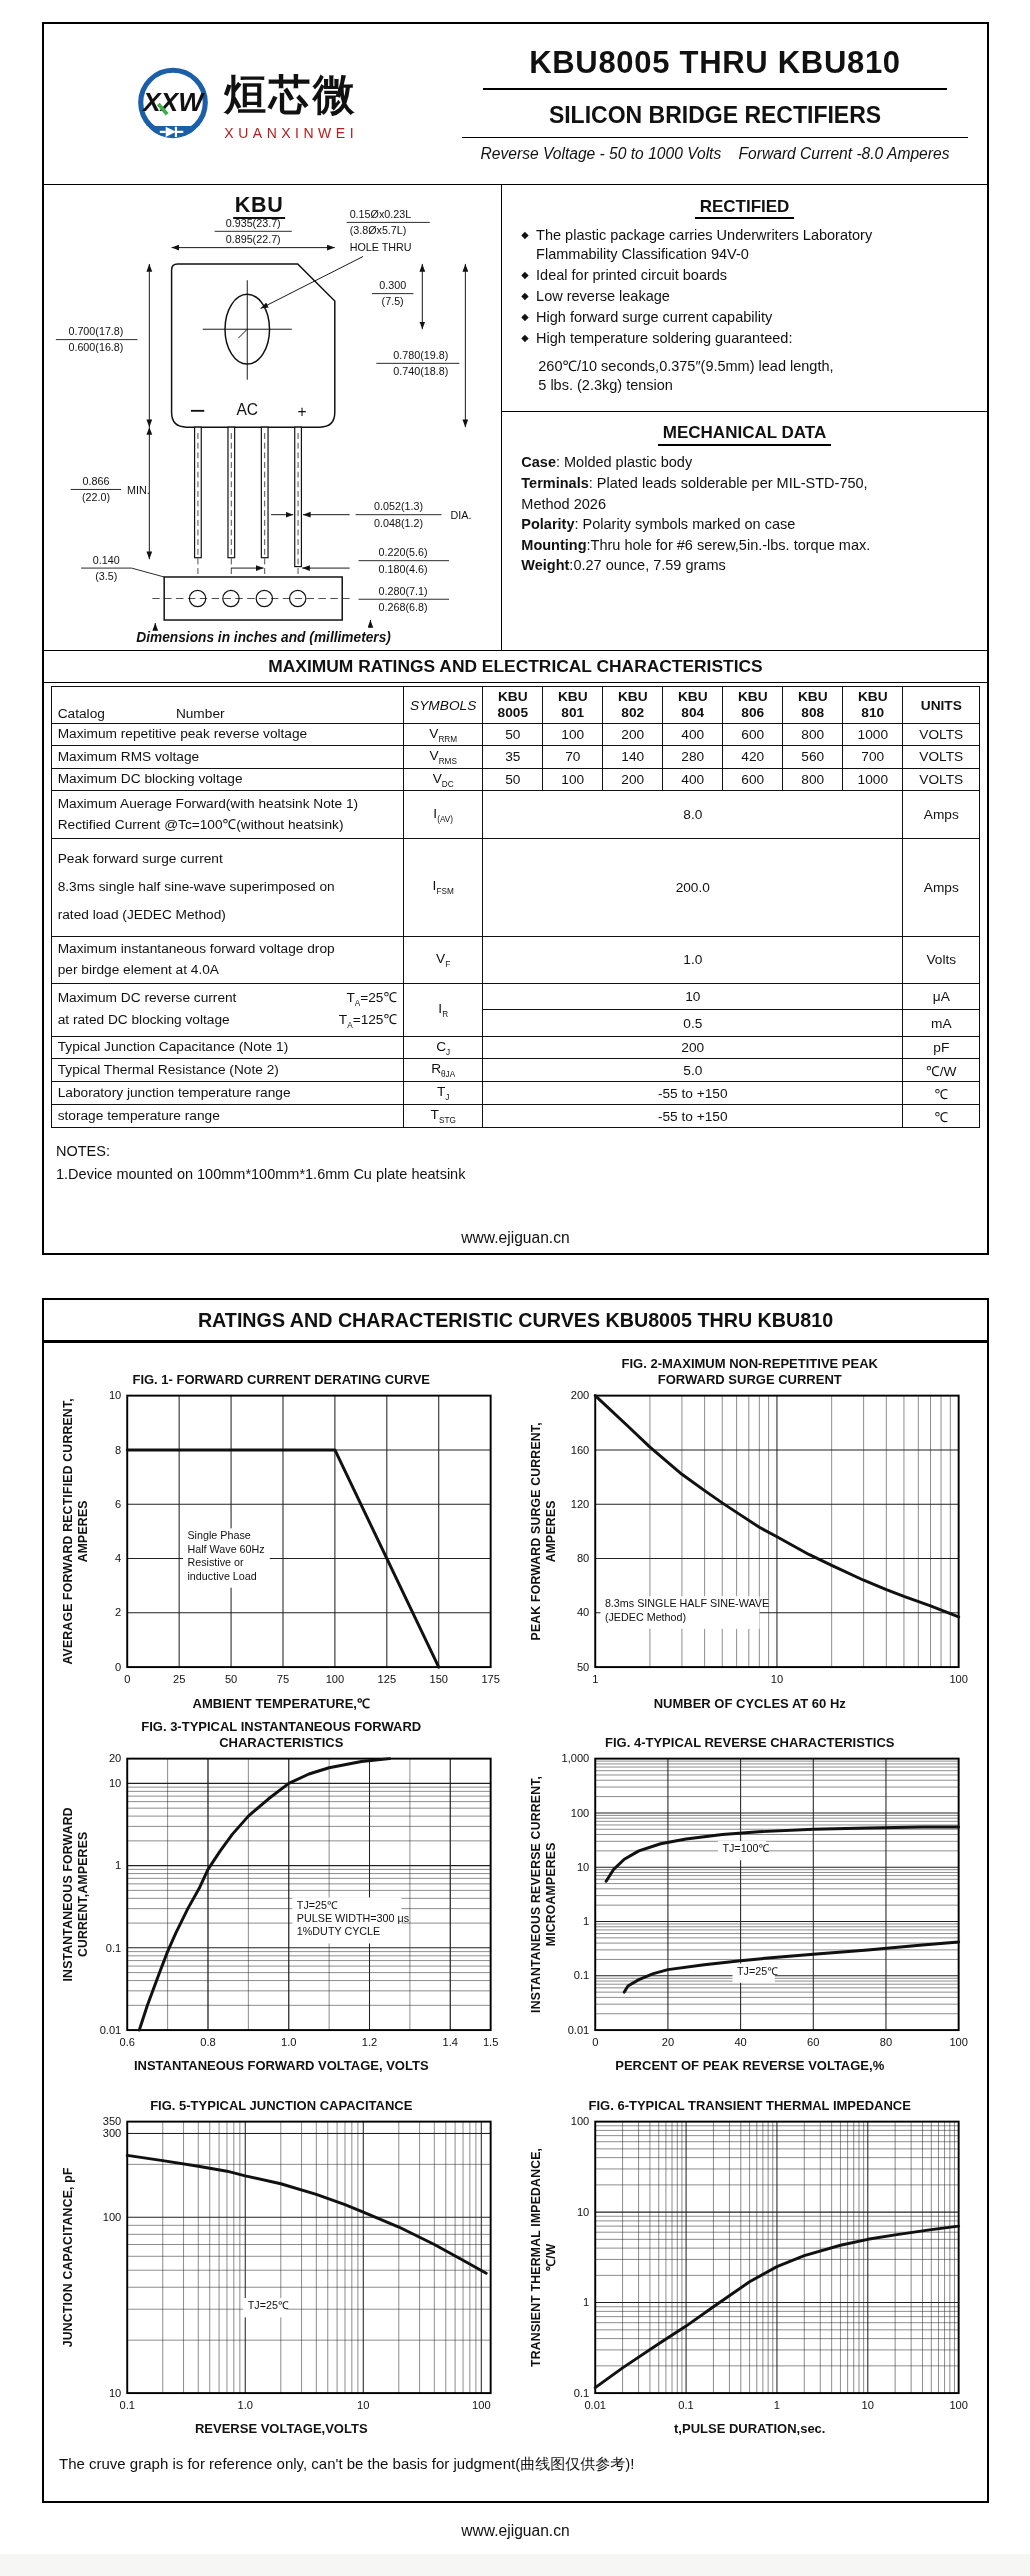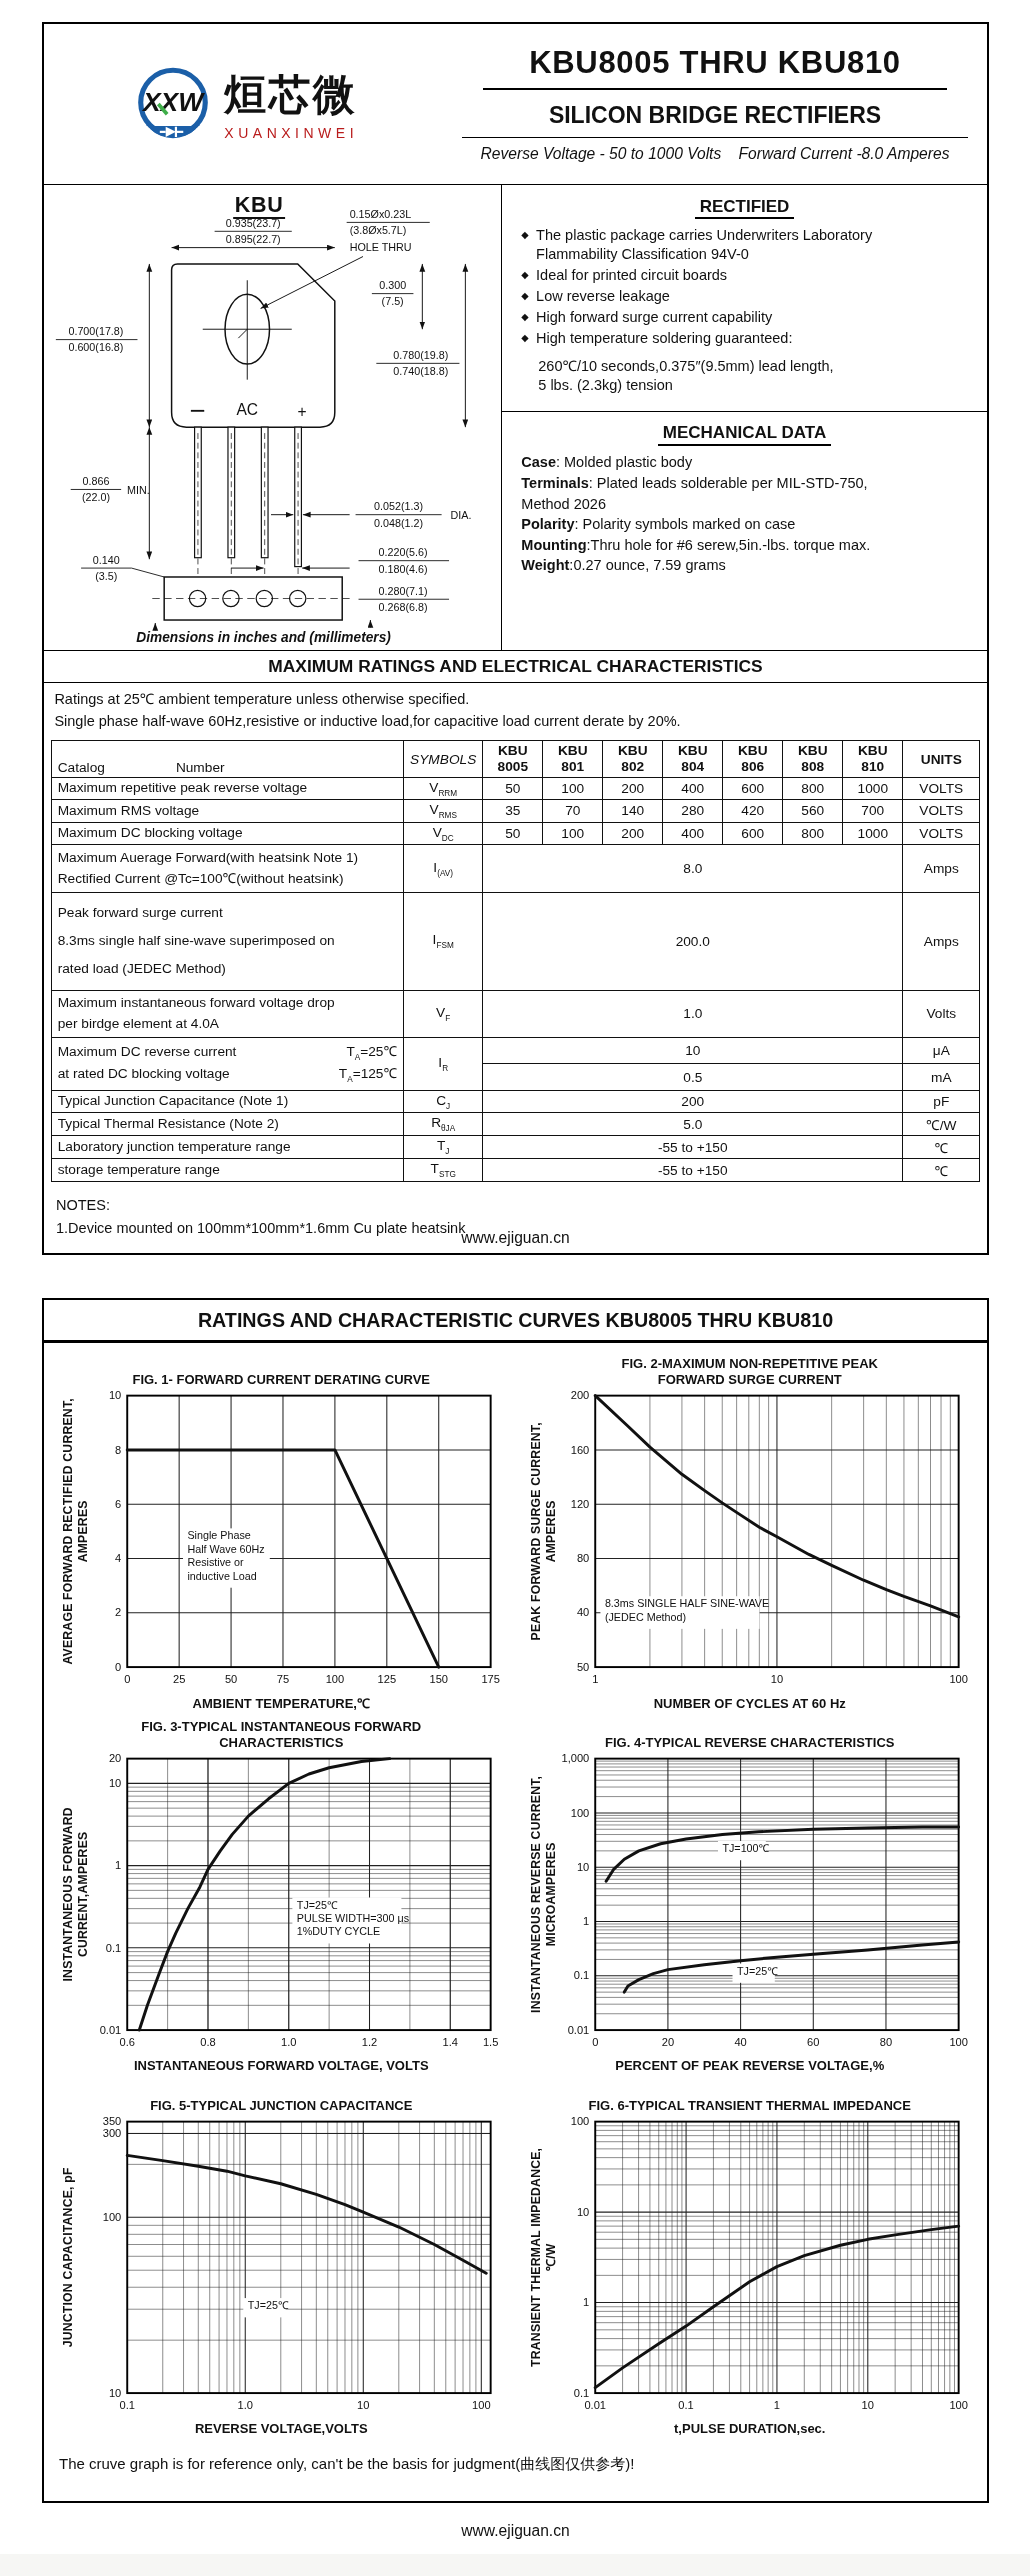--- a/index.html
+++ b/index.html
@@ -264,24 +264,20 @@
           <div class="mline"><b>Terminals</b><span>: Plated leads solderable per MIL-STD-750,</span></div>
           <div class="mline"><b></b><span>Method 2026</span></div>
           <div class="mline"><b>Polarity</b><span>: Polarity symbols marked on case</span></div>
           <div class="mline"><b>Mounting</b><span>:Thru hole for #6 serew,5in.-lbs. torque max.</span></div>
           <div class="mline"><b>Weight</b><span>:0.27 ounce, 7.59 grams</span></div>
         </div>
       </div>
     </div>
 
     <div class="ratbar">MAXIMUM RATINGS AND ELECTRICAL CHARACTERISTICS</div>
-    <div class="ratnotes">
-      <div>Ratings at 25℃ ambient temperature unless otherwise specified.</div>
-      <div>Single phase half-wave 60Hz,resistive or inductive load,for capacitive load current derate by 20%.</div>
-    </div>
 
     <table class="ratings">
       <tbody>
           <tr>
         <th class="cath"><span>Catalog</span><span class="sp"></span><span>Number</span></th>
         <th class="symh">SYMBOLS</th>
         <th class="dev">
               <span style="display:block">KBU</span>
               <span style="display:block">8005</span>
             </th>

